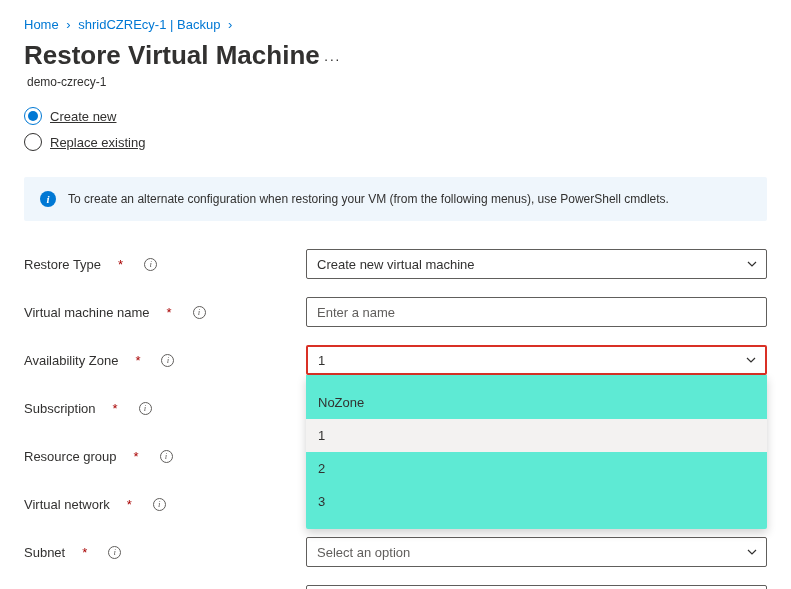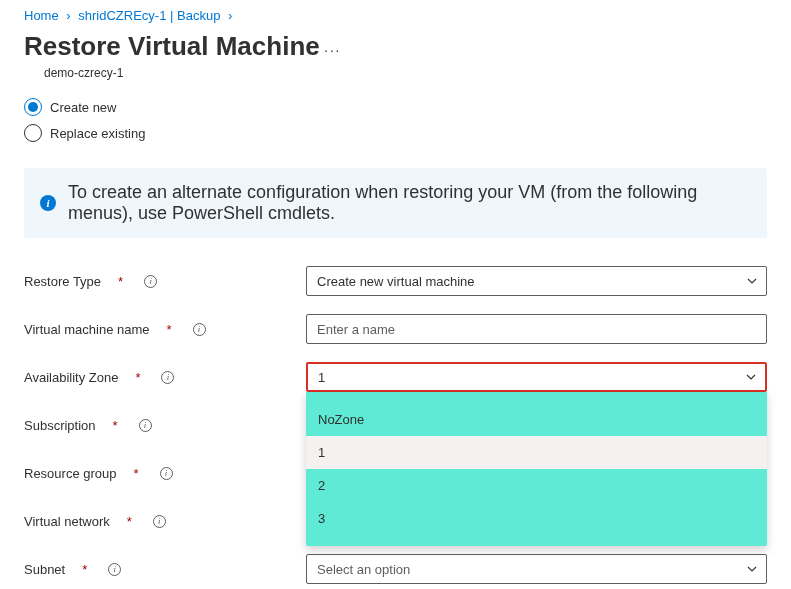--- a/index.html
+++ b/index.html
@@ -7,21 +7,21 @@
     margin: 0;
     padding: 0;
     font-family: "Segoe UI", -apple-system, BlinkMacSystemFont, sans-serif;
     font-size: 13px;
     color: #323130;
     background: #fff;
     width: 791px;
   }
   .page { padding: 0 24px 24px 24px; }
   .breadcrumbs {
-    padding: 8px 0 2px 0;
+    padding: 17px 0 2px 0;
     font-size: 13px;
   }
   .breadcrumbs a {
     color: #0078d4;
     text-decoration: none;
     cursor: pointer;
   }
   .breadcrumbs .sep { color: #0078d4; margin: 0 4px; }
   .header-row {
     display: flex;
@@ -37,29 +37,30 @@
   .more-dots {
     font-size: 14px;
     color: #323130;
     letter-spacing: 1px;
     cursor: pointer;
     padding-top: 6px;
   }
   .subtitle {
     font-size: 12px;
     color: #323130;
-    margin: 4px 0 14px 20px;
+    margin: 4px 0 14px 3px;
   }
   .radio-group { margin-bottom: 22px; }
   .radio-row {
     display: flex;
     align-items: center;
     gap: 8px;
     padding: 4px 0;
     cursor: pointer;
+    text-decoration: underline;
   }
   .radio {
     width: 18px; height: 18px;
     border-radius: 50%;
     border: 1px solid #323130;
     display: inline-flex;
     align-items: center;
     justify-content: center;
     flex-shrink: 0;
   }
@@ -85,21 +86,21 @@
     color: #fff;
     font-size: 11px;
     font-weight: bold;
     font-style: italic;
     font-family: Georgia, serif;
     display: inline-flex;
     align-items: center;
     justify-content: center;
     flex-shrink: 0;
   }
-  .info-banner .text { font-size: 18px; color: #323130; }
+  .info-banner .text { font-size: 12px; color: #323130; }
   .form { }
   .form-row {
     display: flex;
     align-items: center;
     margin-bottom: 18px;
     min-height: 30px;
   }
   .form-label-cell {
     width: 250px;
     flex-shrink: 0;

